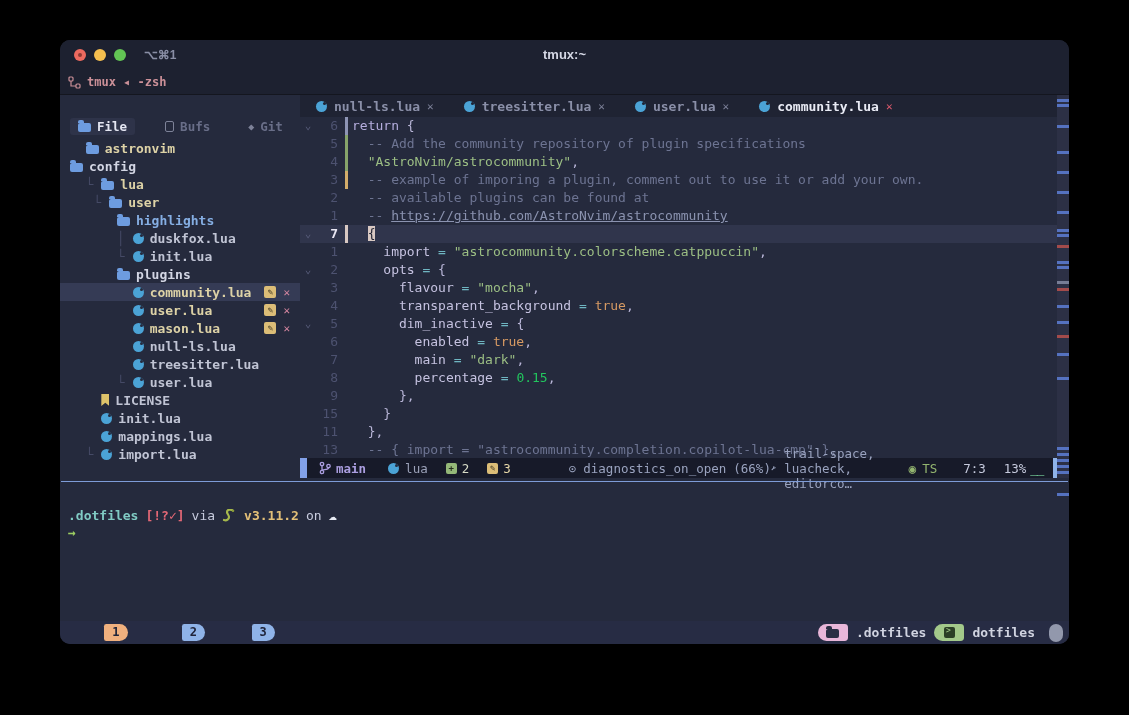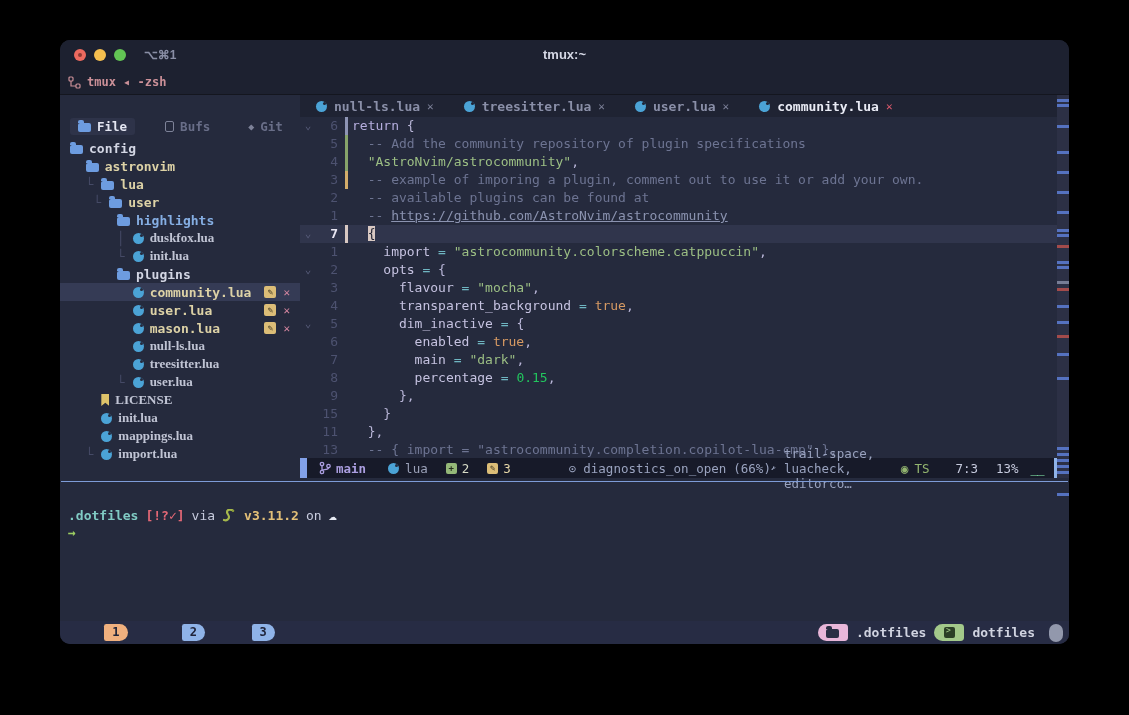--- a/index.html
+++ b/index.html
@@ -39,21 +39,21 @@
   .srctab.active { color:#e4e6f2; background:#2e3349; }
   .tree { margin-top:4px; }
   .trow { height:18px; display:flex; align-items:center; padding-left:10px; font-size:13px;
     font-weight:bold; white-space:pre; }
   .trow.selected { background:#353b55; }
   .tprefix { color:#454a66; font-weight:normal; }
   .tlabel { margin-left:6px; }
   .tcol-white { color:#d3d6e4; }
   .tcol-cream { color:#ddd2a6; }
   .tcol-blue  { color:#85aee3; }
-  .tcol-grey  { color:#c0c4d4;font-family:Liberation Serif, serif; }
+  .tcol-grey  { color:#c0c4d4; }
   .badges { margin-left:auto; margin-right:10px; display:flex; align-items:center; gap:7px; }
 
   .main { flex:1 1 auto; display:flex; flex-direction:column; min-width:0; }
   .bufline { height:22px; background:#1f2333; display:flex; align-items:center; gap:30px;
     padding-left:16px; font-size:13px; flex:0 0 auto; }
   .btab { display:flex; align-items:center; gap:7px; color:#8a8fa8; }
   .btab .blabel { font-weight:bold; }
   .btab .bclose { font-size:11px; color:#7d8199; }
   .btab.active { color:#e9ebf5; }
   .btab.active .bclose { color:#e05a6e; }
@@ -84,21 +84,21 @@
     text-align:center; font-weight:bold; }
   .diffbox.add { background:#94b878; color:#26301e; }
   .diffbox.chg { background:#dcbd77; color:#433a22; }
   .addnum { color:#d8dcc8; } .chgnum { color:#e8d9a8; }
   .sl-lsp { margin-left:58px; display:flex; align-items:center; gap:7px; }
   .sl-right { margin-left:auto; display:flex; align-items:center; margin-right:0; }
   .sl-linters { margin-left:8px; }
   .sl-ts { margin-left:16px; color:#93b56f; display:flex; gap:6px; }
   .sl-pos { margin-left:26px; color:#c6cadd; }
   .sl-scroll { margin-left:18px; color:#c6cadd; }
-  .sl-caret { margin-left:12px; color:#86efac; font-weight:normal; letter-spacing:-1px; }
+  .sl-caret { margin-left:4px; color:#86efac; font-weight:normal; letter-spacing:-1px; }
   .sl-endblock { width:8px; height:20px; background:#8fb3e8; margin-left:10px; }
 
   .minimap { width:12px; flex:0 0 auto; background:#2c3045; position:relative; }
   .mmark { position:absolute; left:0; width:12px; height:3px; }
   .mm-b { background:#5572c0; } .mm-r { background:#a34b4b; } .mm-g { background:#777d95; }
 
   
   .panesep { height:5px; flex:0 0 auto; position:relative; }
   .panesep i { position:absolute; left:1px; right:1px; top:3px; height:1px; background:#7e9cd8; display:block; }
   .shell { flex:1 1 auto; padding:24px 0 0 8px; font-size:13px; }
@@ -183,22 +183,22 @@
           <span class="srctab">
             <span class="ic-file"></span>
             <span>Bufs</span>
           </span>
           <span class="srctab">
             <span class="ic-diamond">◆</span>
             <span>Git</span>
           </span>
         </div>
         <div class="tree" id="tree">
+            <div class="trow"><span class="tprefix">  </span><span class="ic-folder"></span><span class="tlabel tcol-cream">astronvim</span></div>
             <div class="trow"><span class="tprefix"></span><span class="ic-folder"></span><span class="tlabel tcol-white">config</span></div>
-            <div class="trow"><span class="tprefix">  </span><span class="ic-folder"></span><span class="tlabel tcol-cream">astronvim</span></div>
             <div class="trow"><span class="tprefix">  └ </span><span class="ic-folder"></span><span class="tlabel tcol-cream">lua</span></div>
             <div class="trow"><span class="tprefix">   └ </span><span class="ic-folder"></span><span class="tlabel tcol-cream">user</span></div>
             <div class="trow"><span class="tprefix">      </span><span class="ic-folder"></span><span class="tlabel tcol-blue">highlights</span></div>
             <div class="trow"><span class="tprefix">      │ </span><span class="ic-lua"></span><span class="tlabel tcol-grey">duskfox.lua</span></div>
             <div class="trow"><span class="tprefix">      └ </span><span class="ic-lua"></span><span class="tlabel tcol-grey">init.lua</span></div>
             <div class="trow"><span class="tprefix">      </span><span class="ic-folder"></span><span class="tlabel tcol-white">plugins</span></div>
             <div class="trow selected"><span class="tprefix">        </span><span class="ic-lua"></span><span class="tlabel tcol-cream">community.lua</span><span class="badges"><span class="bdg-pencil">✎</span><span class="bdg-x">✕</span></span></div>
             <div class="trow"><span class="tprefix">        </span><span class="ic-lua"></span><span class="tlabel tcol-cream">user.lua</span><span class="badges"><span class="bdg-pencil">✎</span><span class="bdg-x">✕</span></span></div>
             <div class="trow"><span class="tprefix">        </span><span class="ic-lua"></span><span class="tlabel tcol-cream">mason.lua</span><span class="badges"><span class="bdg-pencil">✎</span><span class="bdg-x">✕</span></span></div>
             <div class="trow"><span class="tprefix">        </span><span class="ic-lua"></span><span class="tlabel tcol-grey">null-ls.lua</span></div>

